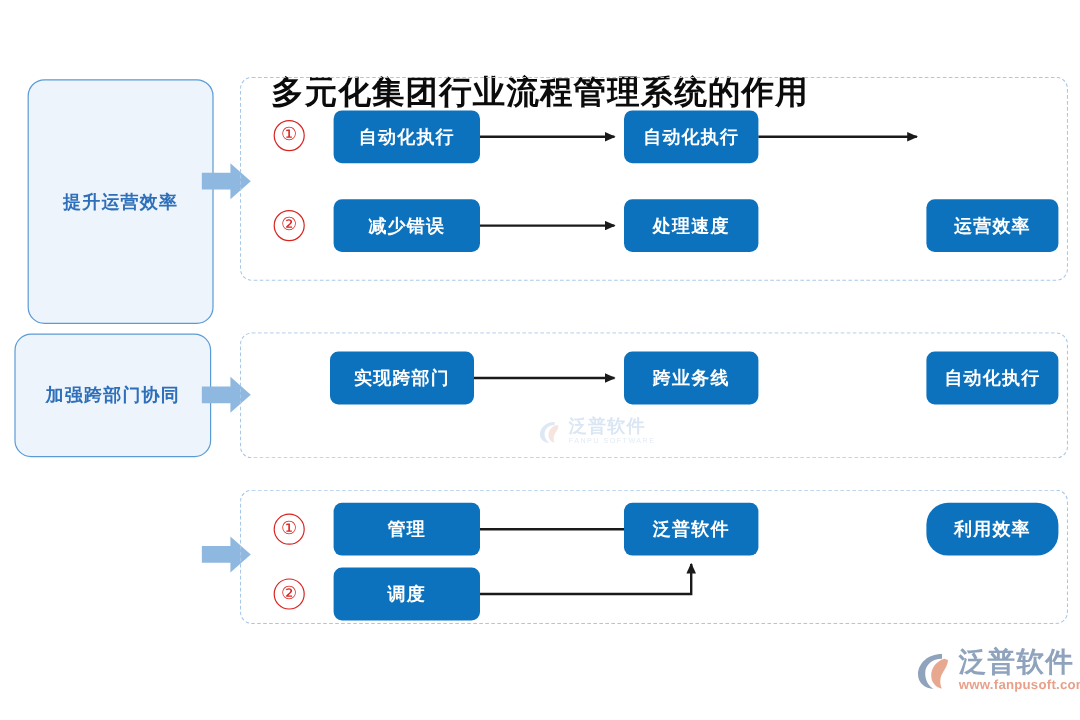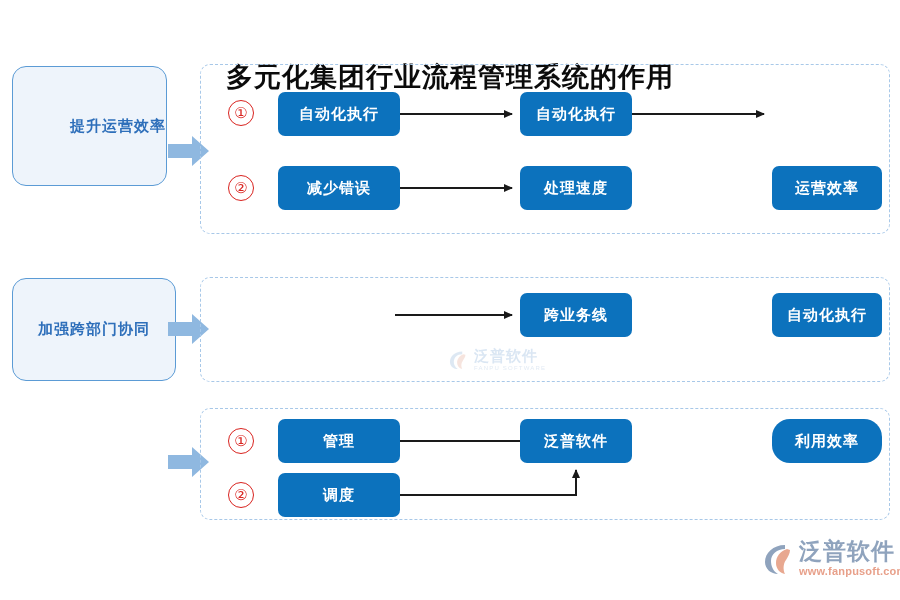--- a/index.html
+++ b/index.html
@@ -111,21 +111,21 @@
   .logo-cn { font-size: 23px; font-weight: bold; color: #8fa3bd; letter-spacing: 1px; }
   .logo-url { font-size: 11px; font-weight: bold; color: #e8a08a; letter-spacing: 0.2px; margin-top: 3px; }
 </style>
 </head>
 <body>
 
 <div id="canvas">
 
   <div class="title">多元化集团行业流程管理系统的作用</div>
 
-  <div class="cat-card" style="left:12px; top:66px; width:155px; height:120px;justify-content:flex-end;">
+  <div class="cat-card" style="left:23px; top:66px; width:155px; height:204px;">
     <span class="cat-label">提升运营效率</span>
   </div>
 
   <div class="block-arrow" style="left:168px; top:135px; width:42px; height:32px;">
     <svg width="42" height="32" viewBox="0 0 42 32">
       <polygon points="0,9 24,9 24,1 41,16 24,31 24,23 0,23" fill="#8fb8e0"></polygon>
     </svg>
   </div>
 
   <div class="panel" style="left:200px; top:64px; width:690px; height:170px;"></div>
@@ -144,20 +144,21 @@
   </div>
 
   <div class="block-arrow" style="left:168px; top:313px; width:42px; height:32px;">
     <svg width="42" height="32" viewBox="0 0 42 32">
       <polygon points="0,9 24,9 24,1 41,16 24,31 24,23 0,23" fill="#8fb8e0"></polygon>
     </svg>
   </div>
 
   <div class="panel" style="left:200px; top:277px; width:690px; height:105px;"></div>
 
+  <div class="node" style="left:275px; top:293px; width:120px; height:44px;">实现跨部门</div>
   <div class="node" style="left:520px; top:293px; width:112px; height:44px;">跨业务线</div>
   <div class="node" style="left:772px; top:293px; width:110px; height:44px;">自动化执行</div>
 
 
   <div class="block-arrow" style="left:168px; top:446px; width:42px; height:32px;">
     <svg width="42" height="32" viewBox="0 0 42 32">
       <polygon points="0,9 24,9 24,1 41,16 24,31 24,23 0,23" fill="#8fb8e0"></polygon>
     </svg>
   </div>
 

